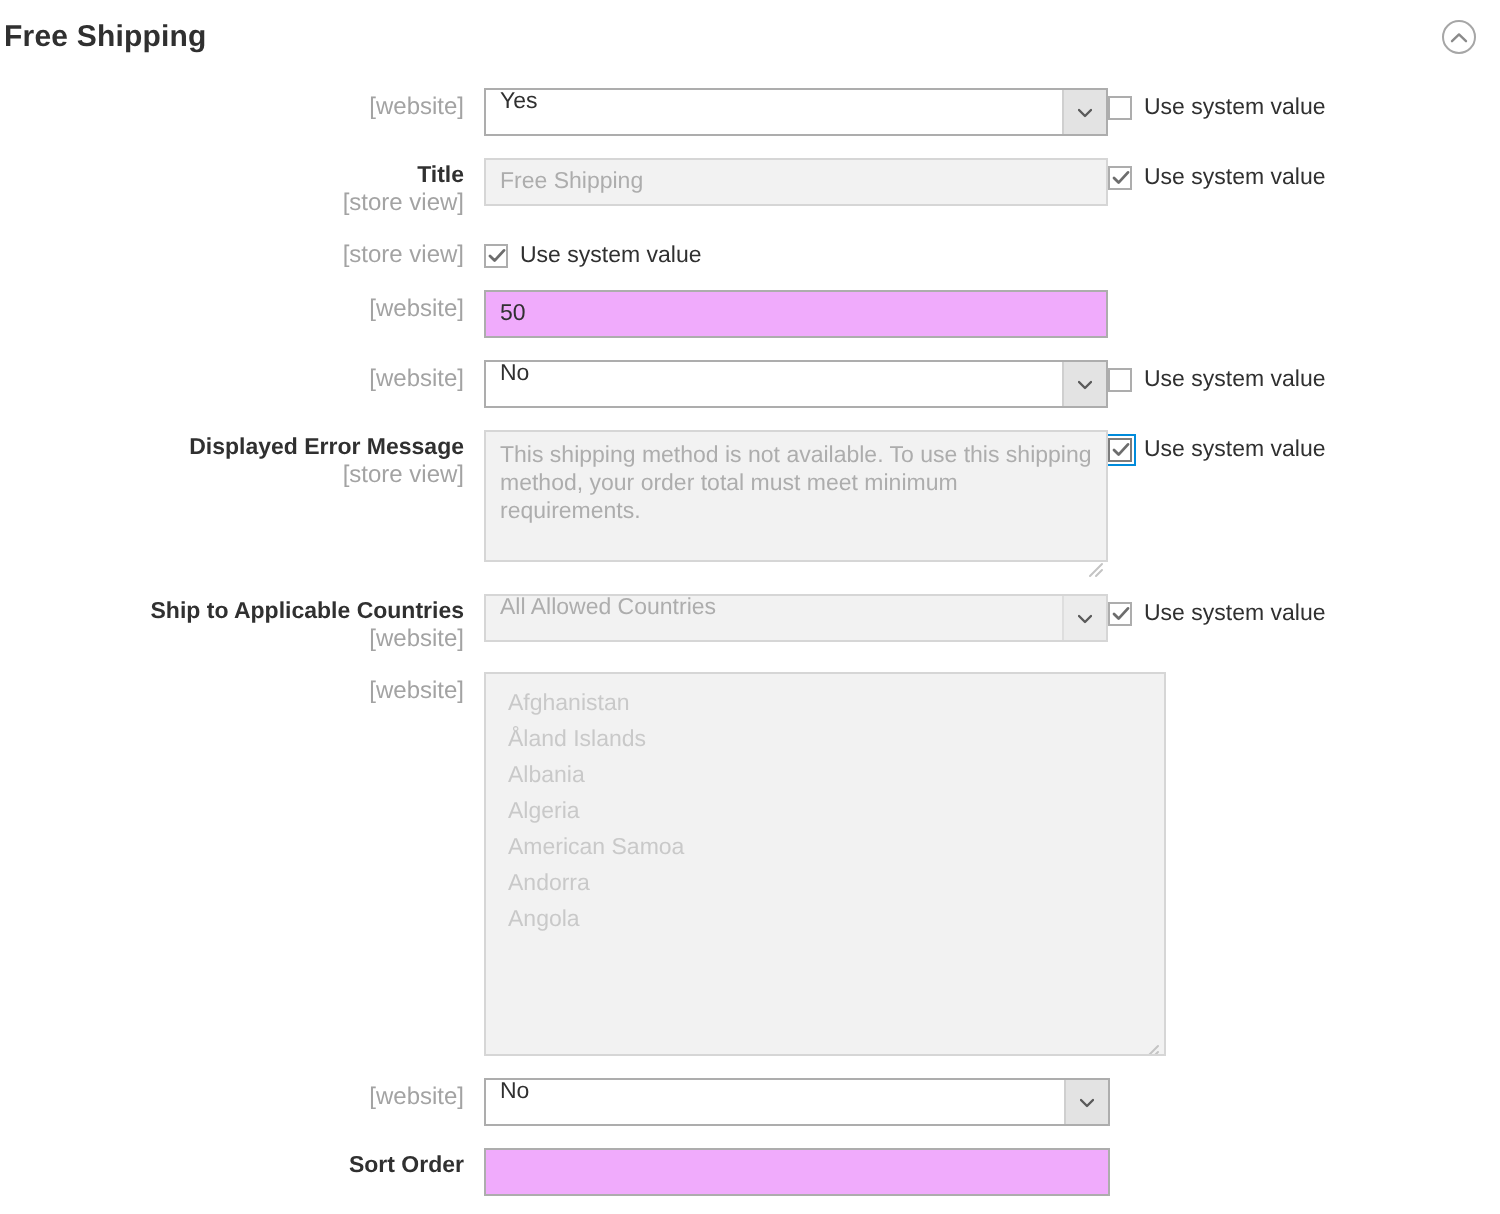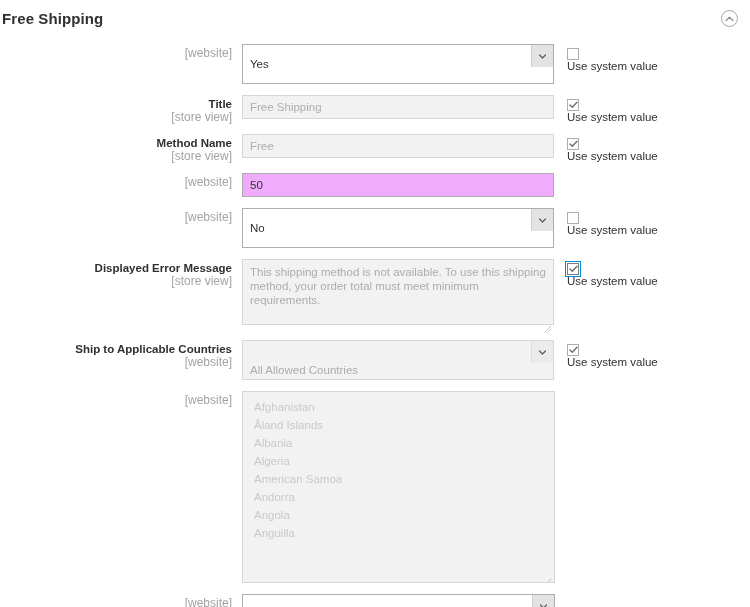--- a/index.html
+++ b/index.html
@@ -105,41 +105,41 @@
   .txt.disabled {
     background: #f2f2f2;
     border-color: #d6d6d6;
     color: #adadad;
   }
 
   
   .select-wrap {
     position: relative;
     width: 312px;
-    height: 40px;
+    height: 24px;
     box-sizing: border-box;
     border: 1px solid #adadad;
     background: #ffffff;
     display: flex;
-    align-items: center;
+    align-items: flex-start;
   }
   .select-wrap.narrow { width: 313px; }
   .select-wrap.disabled {
     background: #f2f2f2;
     border-color: #d6d6d6;
   }
   .select-value {
     flex: 1 1 auto;
     font-size: 11.5px;
     color: #303030;
     padding: 0 7px;
     white-space: nowrap;
     overflow: hidden;
   }
-  .select-wrap.disabled .select-value { color: #adadad; margin-top: 20px; }
+  .select-wrap.disabled .select-value { color: #adadad; }
   .select-arrow {
     width: 21px;
     height: 22px;
     flex: 0 0 21px;
     background: #e3e3e3;
     border-left: 1px solid #cfcfcf;
     display: flex;
     align-items: center;
     justify-content: center;
     align-self: stretch;
@@ -173,44 +173,42 @@
     right: 2px;
     bottom: 2px;
     width: 8px;
     height: 8px;
     pointer-events: none;
   }
 
   
   .multiselect {
     box-sizing: border-box;
-    width: 313px;
+    width: 341px;
     height: 192px;
     border: 1px solid #d6d6d6;
     background: #f2f2f2;
     padding: 6px 0 0 0;
     overflow: hidden;
     position: relative;
   }
   .ms-item {
     font-size: 11.5px;
     color: #c9c9c9;
     line-height: 18px;
     padding: 0 11px;
     white-space: nowrap;
   }
 
   
   .sysval {
     display: flex;
     align-items: flex-start;
-    margin-left: 13px;
     padding-top: 4px;
     white-space: nowrap;
-    flex-direction: column;
   }
   .cbox {
     width: 12px;
     height: 12px;
     box-sizing: border-box;
     border: 1px solid #adadad;
     background: #ffffff;
     display: inline-flex;
     align-items: center;
     justify-content: center;
@@ -274,25 +272,23 @@
             <svg width="9" height="8" viewBox="0 0 9 8" aria-hidden="true">
               <path d="M1 4 L3.3 6.3 L8 1.2" fill="none" stroke="#6d6d6d" stroke-width="1.4" stroke-linecap="round" stroke-linejoin="round"></path>
             </svg>
           </span>
           <span class="sysval-label">Use system value</span>
         </div>
       </div>
     </div>
     <div class="field-row">
       <div class="label-col">
-        <span class="label-main">Method Name</span>
         <span class="label-scope">[store view]</span>
       </div>
       <div class="control-col">
-        <input class="txt w-wide disabled" type="text" disabled="" value="Free" style="">
         <div class="sysval">
           <span class="cbox">
             <svg width="9" height="8" viewBox="0 0 9 8" aria-hidden="true">
               <path d="M1 4 L3.3 6.3 L8 1.2" fill="none" stroke="#6d6d6d" stroke-width="1.4" stroke-linecap="round" stroke-linejoin="round"></path>
             </svg>
           </span>
           <span class="sysval-label">Use system value</span>
         </div>
       </div>
     </div>
@@ -372,21 +368,20 @@
       </div>
       <div class="control-col">
         <div class="multiselect">
           <div class="ms-item">Afghanistan</div>
           <div class="ms-item">Åland Islands</div>
           <div class="ms-item">Albania</div>
           <div class="ms-item">Algeria</div>
           <div class="ms-item">American Samoa</div>
           <div class="ms-item">Andorra</div>
           <div class="ms-item">Angola</div>
-          <div class="ms-item">Anguilla</div>
           <span class="resize-grip"><svg width="8" height="8" viewBox="0 0 8 8" aria-hidden="true">
               <path d="M7 1 L1 7 M7 4 L4 7" stroke="#c4c4c4" stroke-width="1" stroke-linecap="round"></path>
             </svg></span>
         </div>
       </div>
     </div>
     <div class="field-row">
       <div class="label-col">
         <span class="label-scope">[website]</span>
       </div>

